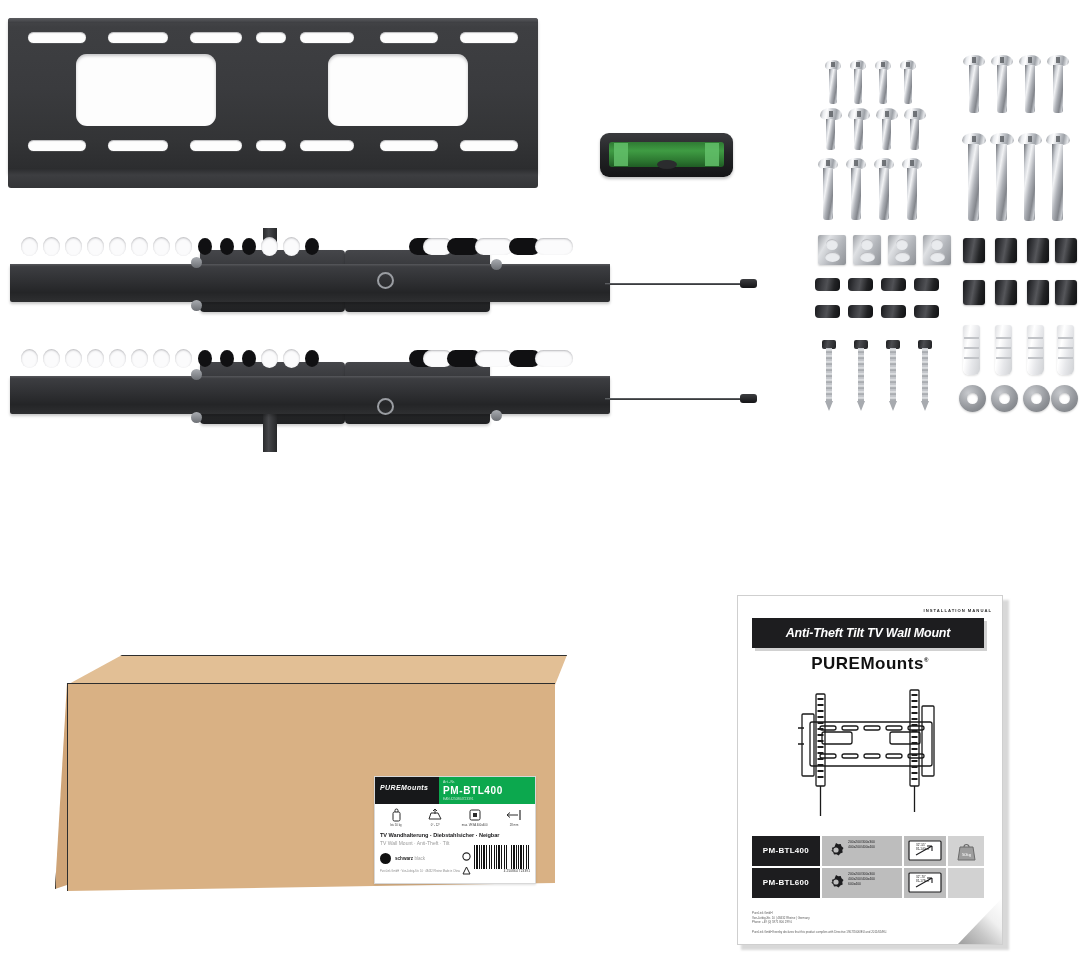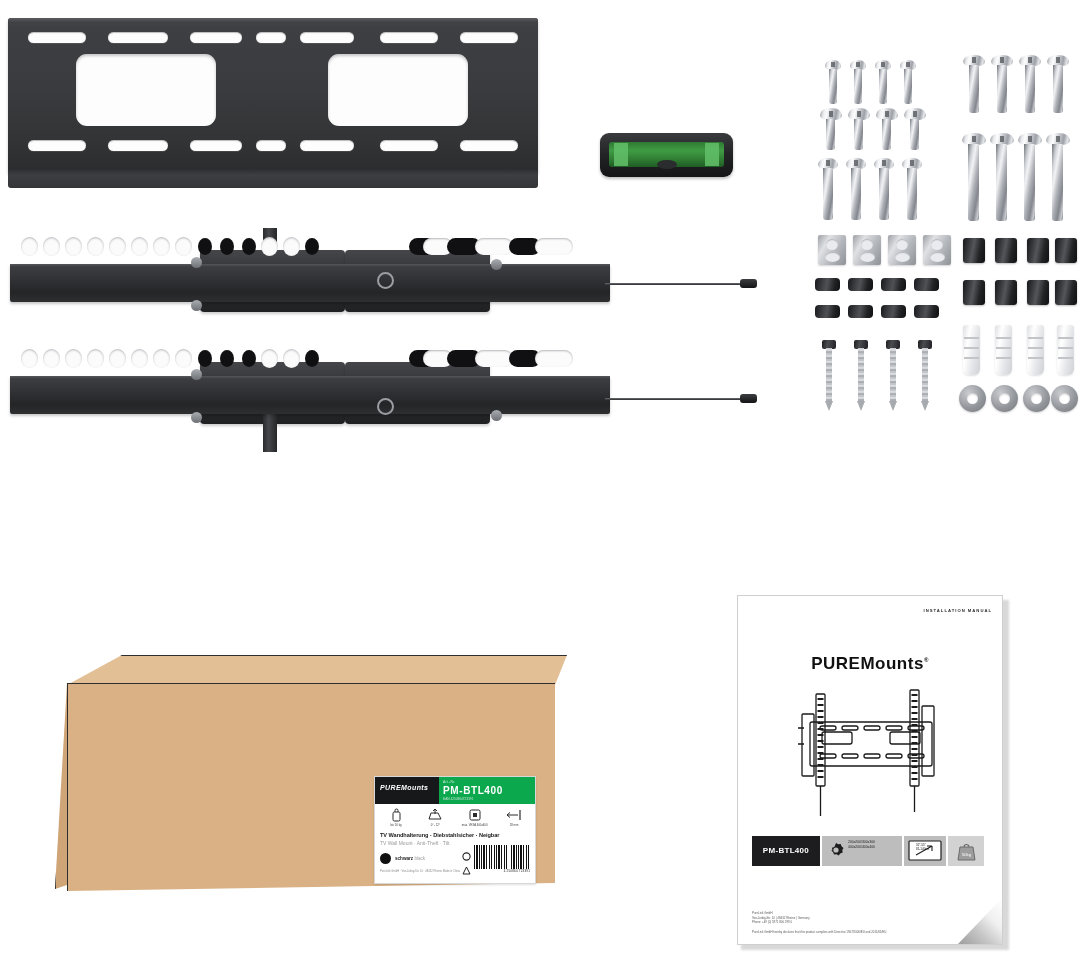--- a/index.html
+++ b/index.html
@@ -556,20 +556,23 @@
         </svg>
     </div>
     <div class="lb-barcode"></div>
     <div class="lb-barnum">4 250864 723391</div>
   </div>
 
   <div id="manual">
     <div class="man-shadow"></div>
     <div class="man-page">
       <div class="man-head">INSTALLATION MANUAL</div>
+      <div class="man-titlebar">
+        <div class="man-title">Anti-Theft Tilt TV Wall Mount</div>
+      </div>
       <div class="man-logo">
         <span>PUREMounts</span><sup>®</sup>
       </div>
 
       <div class="man-art">
         <svg width="190" height="140" viewBox="0 0 190 140">
           <g fill="none" stroke="#1a1a1a" stroke-width="1.3">
             <rect x="34" y="38" width="122" height="44" rx="2"></rect>
             <rect x="46" y="48" width="30" height="12" rx="2"></rect>
             <rect x="114" y="48" width="30" height="12" rx="2"></rect>
@@ -644,20 +647,41 @@
 81-140cm</div>
           </div>
           <div class="mr-weight">
             <svg style="position:absolute;left:8px;top:4px;" width="21" height="22" viewBox="0 0 21 22">
               <path d="M4 7h13l2 13H2z" fill="#9d9d9d" stroke="#6b6b6b" stroke-width="1"></path>
               <path d="M8 7a2.5 2.5 0 015 0" fill="none" stroke="#6b6b6b" stroke-width="1.2"></path>
               <text x="10.5" y="16" font-size="4.2" fill="#fff" text-anchor="middle" font-family="Liberation Sans, sans-serif">50kg</text>
               </svg>
           </div>
         </div>
+        <div class="man-row" style="top:32px;">
+          <div class="mr-model">PM-BTL600</div>
+          <div class="mr-vesa">
+            <svg style="position:absolute;left:5px;top:6px;" width="18" height="18" viewBox="0 0 18 18">
+              <path d="M9 1l2.2 1.3 2.5-.4.8 2.4 2 1.6-1.2 2.2.4 2.5-2.4.8-1.6 2-2.2-1.2-2.5.4-.8-2.4-2-1.6L5.4 8.3 5 5.8l2.4-.8z" fill="#1d1d1f"></path>
+              <circle cx="9" cy="8" r="2.6" fill="#bdbdbd"></circle>
+              </svg>
+            <div class="vt" style="white-space:pre-line;">200x200/300x300
+400x200/400x400
+600x400</div>
+          </div>
+          <div class="mr-tv">
+            <svg style="position:absolute;left:4px;top:4px;" width="34" height="22" viewBox="0 0 34 22">
+              <rect x="1" y="1" width="32" height="19" rx="1" fill="#fff" stroke="#1d1d1f" stroke-width="1.2"></rect>
+              <path d="M8 15l16-9M24 6h-5M24 6v5" stroke="#1d1d1f" stroke-width="1.1" fill="none"></path>
+              </svg>
+            <div class="mr-tvt" style="white-space:pre-line;">32"-70"
+81-178cm</div>
+          </div>
+          <div class="mr-weight"></div>
+        </div>
       </div>
 
       <div class="man-fine">
         <div>PureLink GmbH</div>
         <div>Von-Liebig-Str. 10 | 48432 Rheine | Germany</div>
         <div>Phone: +49 (0) 5971 800 299 0</div>
       </div>
       <div class="man-fine2">PureLink GmbH hereby declares that this product complies with Directive 1907/2006/EU and 2011/65/EU.</div>
       <div class="man-curl"></div>
     </div>

